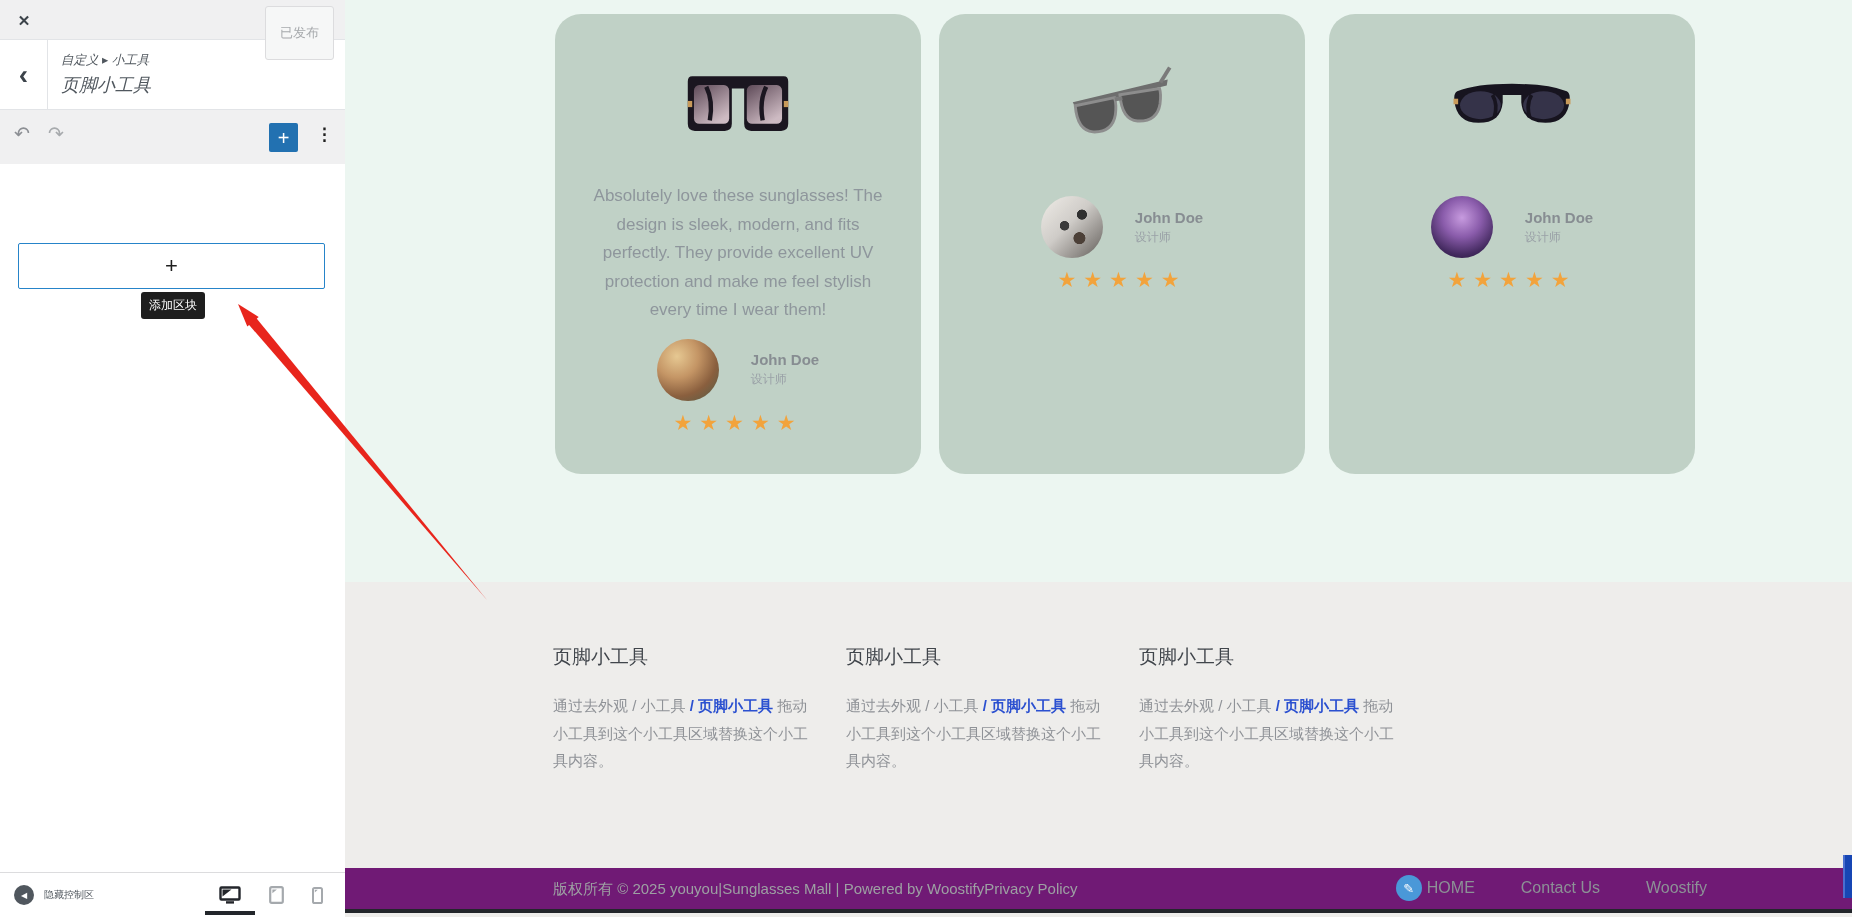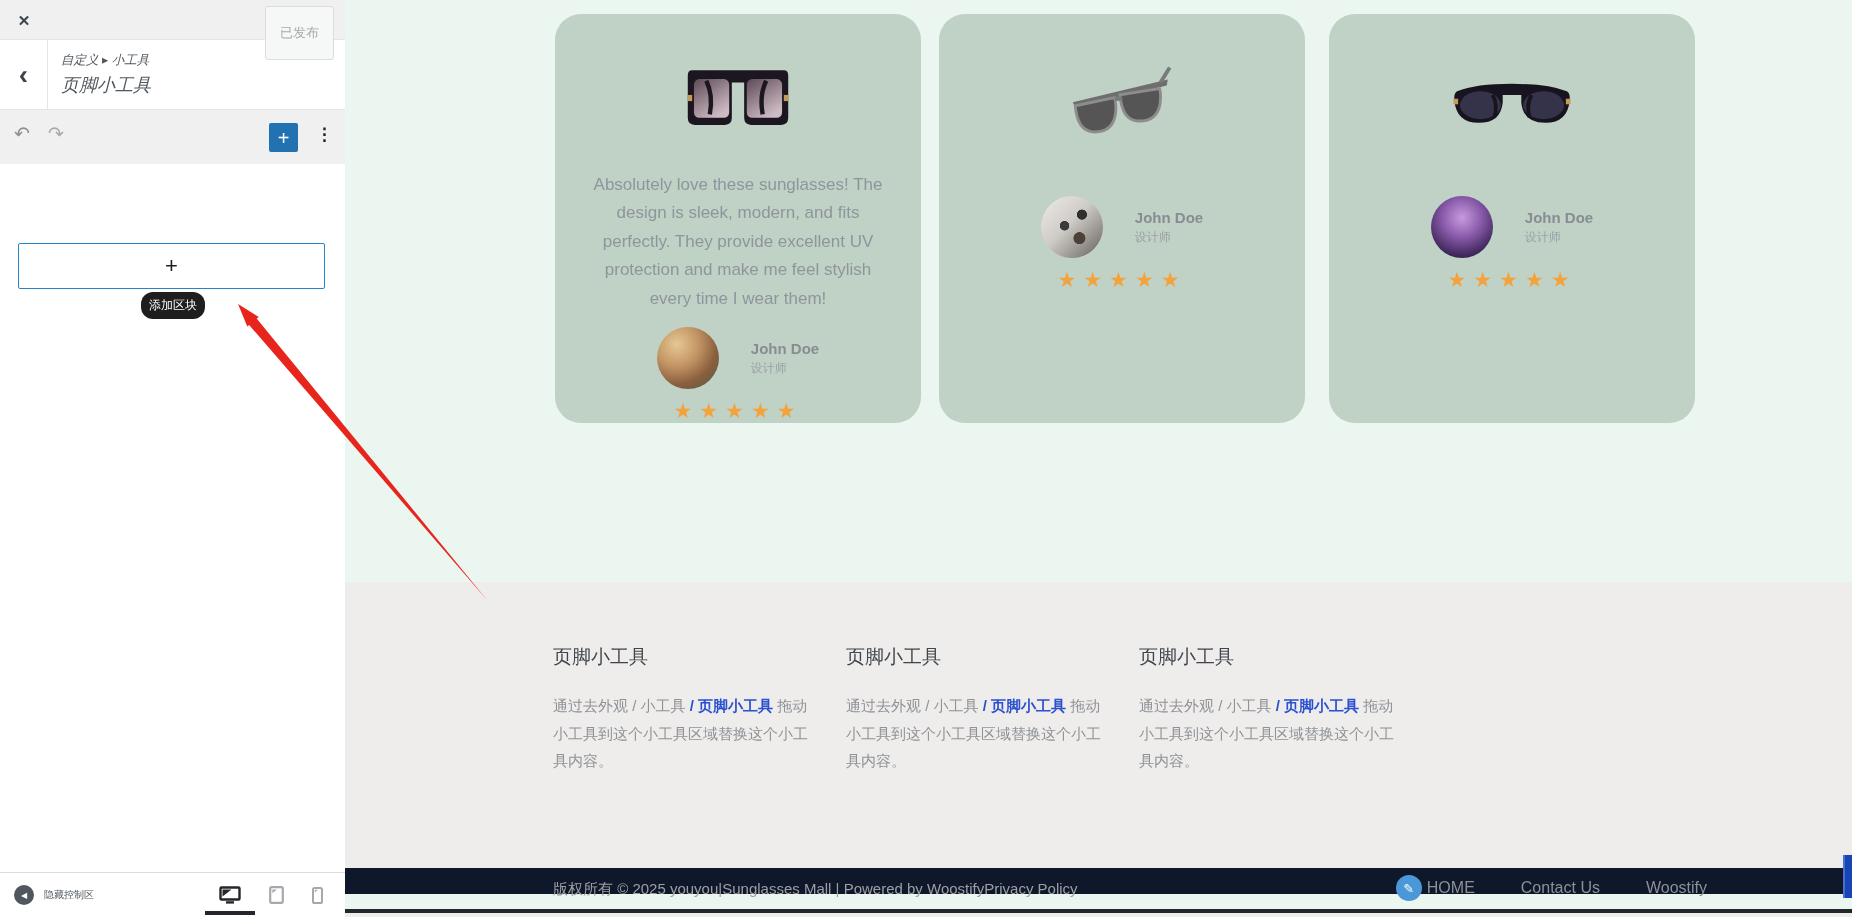--- a/index.html
+++ b/index.html
@@ -26,36 +26,36 @@
   .redo { left:48px; color:#a7aaad; }
   .add-btn { position:absolute; right:47px; top:13px; width:29px; height:29px; background:#2271b1; color:#fff;
     border:none; border-radius:2px; font-size:20px; line-height:1; cursor:pointer; }
   .kebab-btn { position:absolute; right:12px; top:14px; border:none; background:transparent; font-size:17px;
     font-weight:700; color:#1e1e1e; letter-spacing:0; cursor:pointer; }
   .editor { position:relative; height:708px; background:#fff; }
   .appender { position:absolute; left:18px; top:79px; width:307px; height:46px; background:#fff;
     border:1.5px solid #2684c9; border-radius:2px; display:flex; align-items:center; justify-content:center;
     font-size:22px; color:#1e1e1e; cursor:pointer; }
   .tooltip { position:absolute; left:141px; top:128px; background:#1e1e1e; color:#fff; font-size:12px;
-    padding:5px 8px; border-radius:12px; white-space:nowrap; }
+    padding:5px 8px; border-radius:3px; white-space:nowrap; }
   .s-footer { position:absolute; left:0; bottom:0; width:345px; height:45px; background:#fff;
     border-top:1px solid #dcdcde; display:flex; align-items:center; padding:0 14px; }
   .collapse-wrap { display:flex; align-items:center; gap:10px; cursor:pointer; }
   .collapse-circle { width:20px; height:20px; border-radius:50%; background:#50575e; color:#fff;
     font-size:8px; display:flex; align-items:center; justify-content:center; }
   .collapse-label { font-size:10px; color:#50575e; }
   .devices { margin-left:auto; display:flex; gap:28px; align-items:center; padding-right:8px; }
   .device { position:relative; border:none; background:transparent; color:#a5a9ad; cursor:pointer; display:flex; }
   .device.active { color:#23262b; }
   .device.active::after { content:""; position:absolute; left:-14px; right:-14px; bottom:-11px; height:4px; background:#23262b; }
 
   
   .preview { position:absolute; left:345px; top:0; width:1507px; height:917px; background:#ecf6f1; }
   .testimonial-section { position:absolute; left:0; top:0; width:100%; height:582px; background:#ecf6f1; }
-  .card { position:absolute; top:14px; width:366px; height:409px; background:#c0d1c6; border-radius:26px;
+  .card { position:absolute; top:14px; width:366px; height:460px; background:#c0d1c6; border-radius:26px;
     display:flex; flex-direction:column; align-items:center; padding:0 34px; }
   .card1 { left:210px; } .card2 { left:594px; } .card3 { left:984px; }
   .card-img { height:96px; margin:46px 0 26px; display:flex; align-items:center; justify-content:center; }
   .quote { font-size:17px; line-height:28.5px; color:#8e969c; text-align:center; }
   .author { display:flex; align-items:center; gap:32px; margin-top:14px; }
   .avatar { width:62px; height:62px; border-radius:50%; }
   .av1 { background:radial-gradient(circle at 32% 28%, #e6c892 0%, #c49565 35%, #8a5f3e 65%, #4d5c48 100%); }
   .av2 { background:radial-gradient(circle at 38% 48%, #3a3a3a 9%, rgba(0,0,0,0) 10%),
                radial-gradient(circle at 66% 30%, #303030 8%, rgba(0,0,0,0) 9%),
                radial-gradient(circle at 62% 68%, #4c4038 10%, rgba(0,0,0,0) 11%),
@@ -66,21 +66,21 @@
   .stars { margin-top:10px; font-size:21px; color:#f2a33c; letter-spacing:7px; white-space:nowrap; }
 
   .footer-widgets { position:absolute; left:0; top:582px; width:100%; height:286px; background:#eeedeb; }
   .fw-col { position:absolute; top:62px; width:268px; }
   .fw1 { left:208px; } .fw2 { left:501px; } .fw3 { left:794px; }
   .fw-title { font-size:19px; color:#40454b; font-weight:500; margin-bottom:22px;
     font-family:"DejaVu Sans","Liberation Sans",sans-serif; }
   .fw-body { font-size:15px; line-height:27.5px; color:#8f9297; }
   .fw-link { color:#2b50d0; font-weight:700; cursor:pointer; }
 
-  .bottom-bar { position:absolute; left:0; top:868px; width:100%; height:26px; background:#0f172a; }
+  .bottom-bar { position:absolute; left:0; top:868px; width:100%; height:41px; background:#701a75; }
   .copyright { position:absolute; left:208px; top:12px; font-size:15px; color:#9da0a3; }
   .privacy-link { cursor:pointer; }
   .bottom-links { position:absolute; right:145px; top:7px; display:flex; align-items:center; gap:46px; }
   .b-link { font-size:16px; color:#8c9196; cursor:pointer; display:flex; align-items:center; gap:5px; }
   .pencil-circle { width:26px; height:26px; border-radius:50%; background:#4a98d8; color:#fff;
     display:flex; align-items:center; justify-content:center; font-size:13px; }
   .dark-strip { position:absolute; left:0; top:909px; width:100%; height:4px; background:#23262b; }
   .under-strip { position:absolute; left:0; top:913px; width:100%; height:4px; background:#eeedeb; }
 
   .scroll-thumb { position:absolute; right:0; top:855px; width:9px; height:43px; background:#1746b4;

